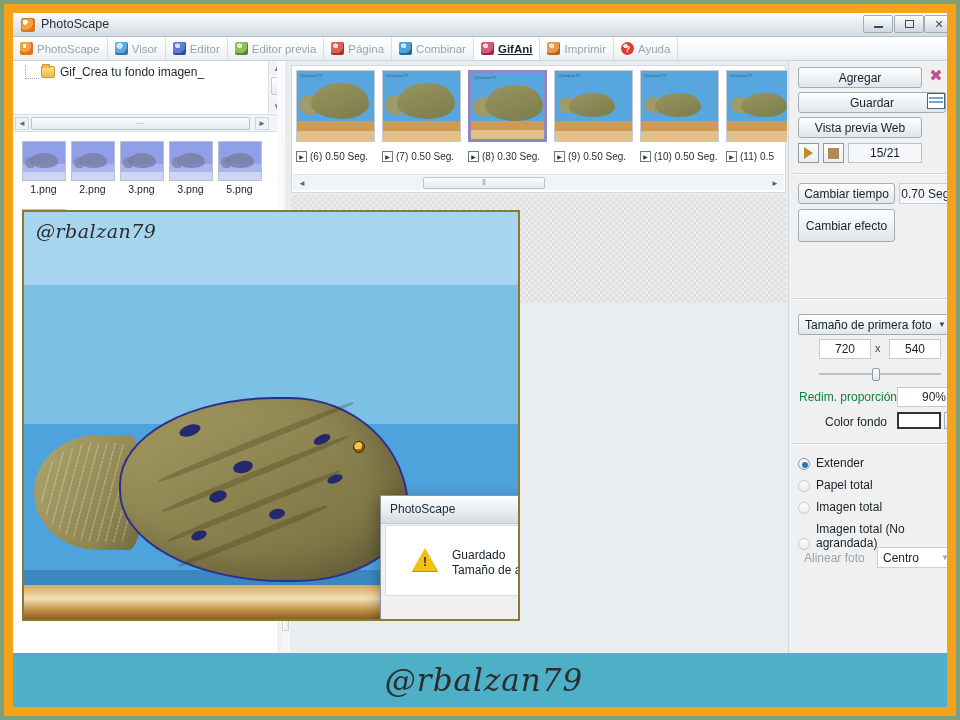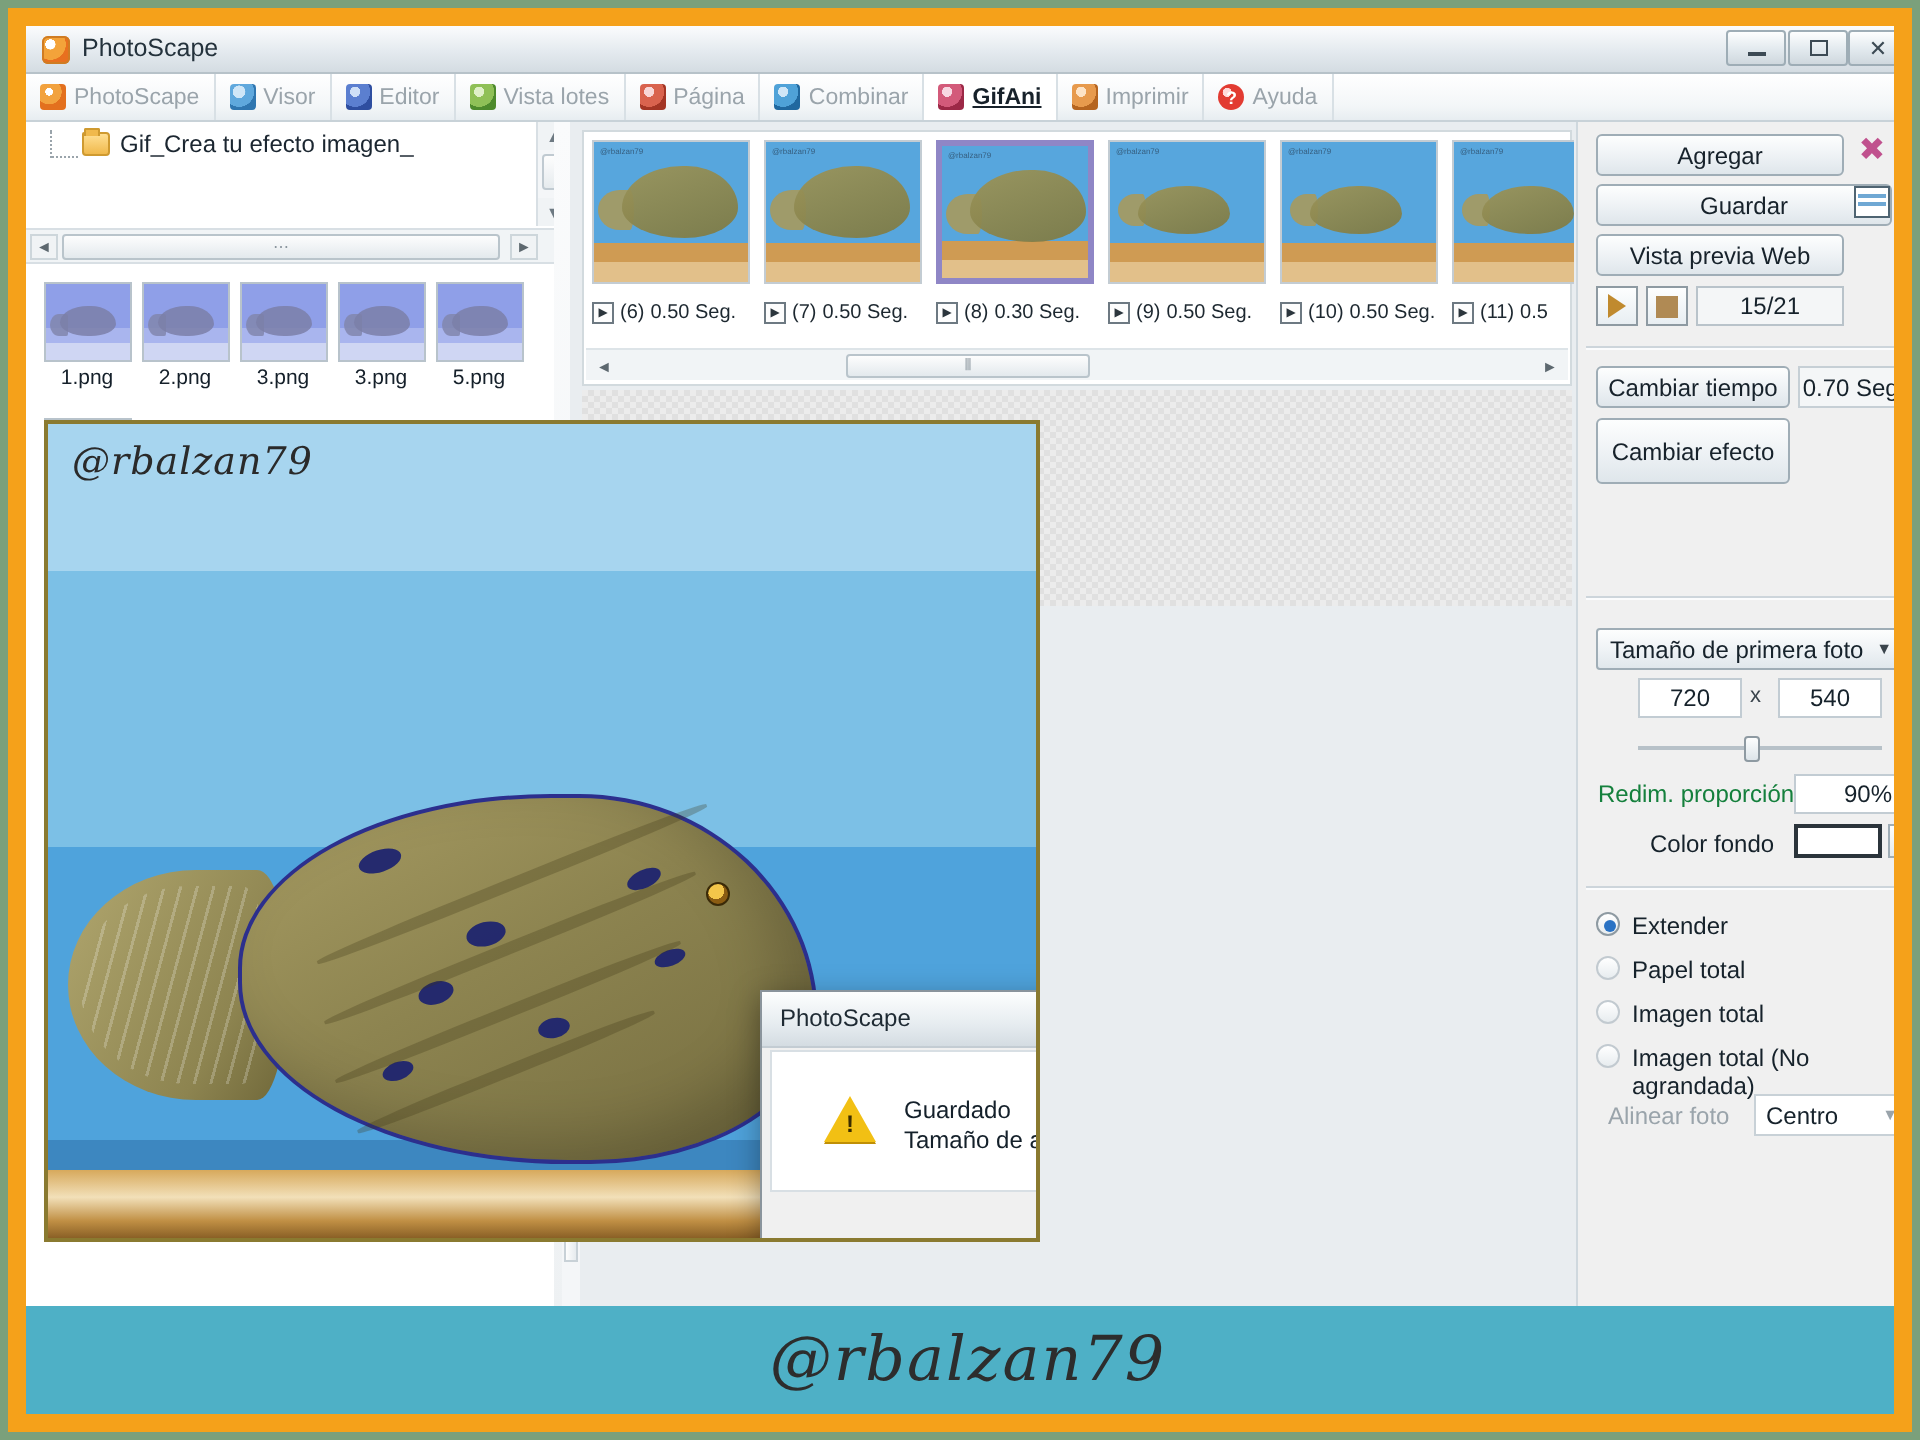--- a/index.html
+++ b/index.html
@@ -434,21 +434,21 @@
   #color-swatch{
     position:absolute; left:108px; top:351px; width:44px; height:17px;
     background:#fff; border:2px solid #2b343b;
   }
   #color-chev{
     position:absolute; left:155px; top:351px; width:12px; height:17px;
     background:linear-gradient(#fdfefe,#e4eaee); border:1px solid #9fadb6;
     display:flex; align-items:center; justify-content:center; font-size:8px; color:#2b343b; cursor:default;
   }
   .radio-row{
-    position:absolute; left:9px; display:flex; align-items:flex-start; gap:6px;
+    position:absolute; left:9px; display:flex; align-items:flex-end; gap:6px;
     font-size:12px; color:#16222b; cursor:default;
   }
   #rad1{ top:395px; } #rad2{ top:417px; } #rad3{ top:439px; } #rad4{ top:461px; }
   .radio{
     width:12px; height:12px; border-radius:50%; flex:none;
     border:1px solid #8e9aa2; background:linear-gradient(#ffffff,#e7ecef);
     position:relative;
   }
   .radio.on:after{
     content:""; position:absolute; left:3px; top:3px; width:6px; height:6px;
@@ -519,21 +519,21 @@
             <div class="tab">
               <span class="tabicon ic-visor"></span>
               <span>Visor</span>
             </div>
             <div class="tab">
               <span class="tabicon ic-editor"></span>
               <span>Editor</span>
             </div>
             <div class="tab">
               <span class="tabicon ic-lotes"></span>
-              <span>Vista lotes</span>
+              <span>Editor previa</span>
             </div>
             <div class="tab">
               <span class="tabicon ic-pagina"></span>
               <span>Página</span>
             </div>
             <div class="tab">
               <span class="tabicon ic-combinar"></span>
               <span>Combinar</span>
             </div>
             <div class="tab active">
@@ -548,21 +548,21 @@
               <span class="tabicon ic-ayuda"></span>
               <span>Ayuda</span>
             </div>
           </div>
 
         <div id="left-panel">
           <div id="tree-area">
             <div id="tree-item">
               <span class="dots"></span>
               <span class="folder-ic"></span>
-              <span>Gif_Crea tu efecto imagen_</span>
+              <span>Gif_Crea tu fondo imagen_</span>
             </div>
           </div>
           <div id="tree-vscroll">
             <div class="sb-arrow up">▲</div>
             <div id="tree-vthumb"></div>
             <div class="sb-arrow dn">▼</div>
           </div>
           <div id="tree-hscroll">
             <div class="hsb-arrow lt">◄</div>
             <div id="tree-hthumb">⋯</div>

